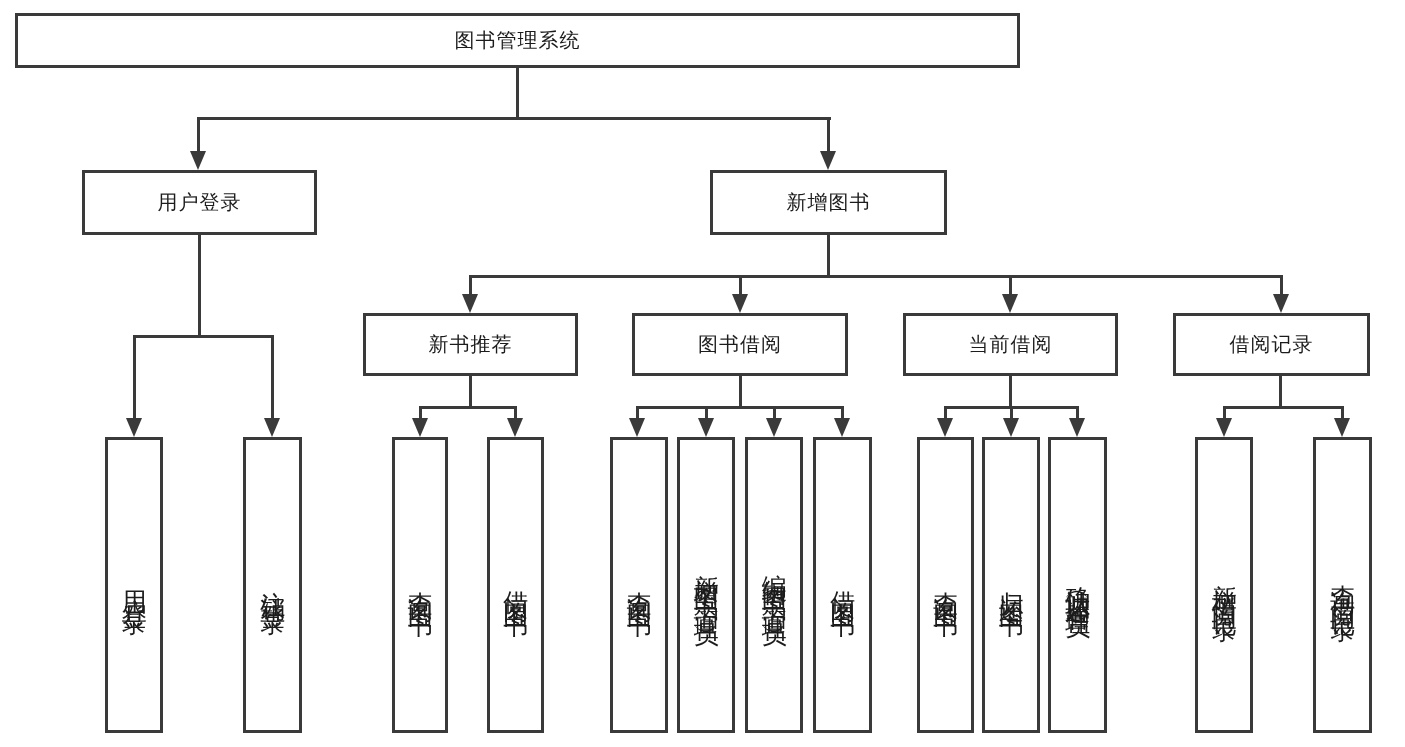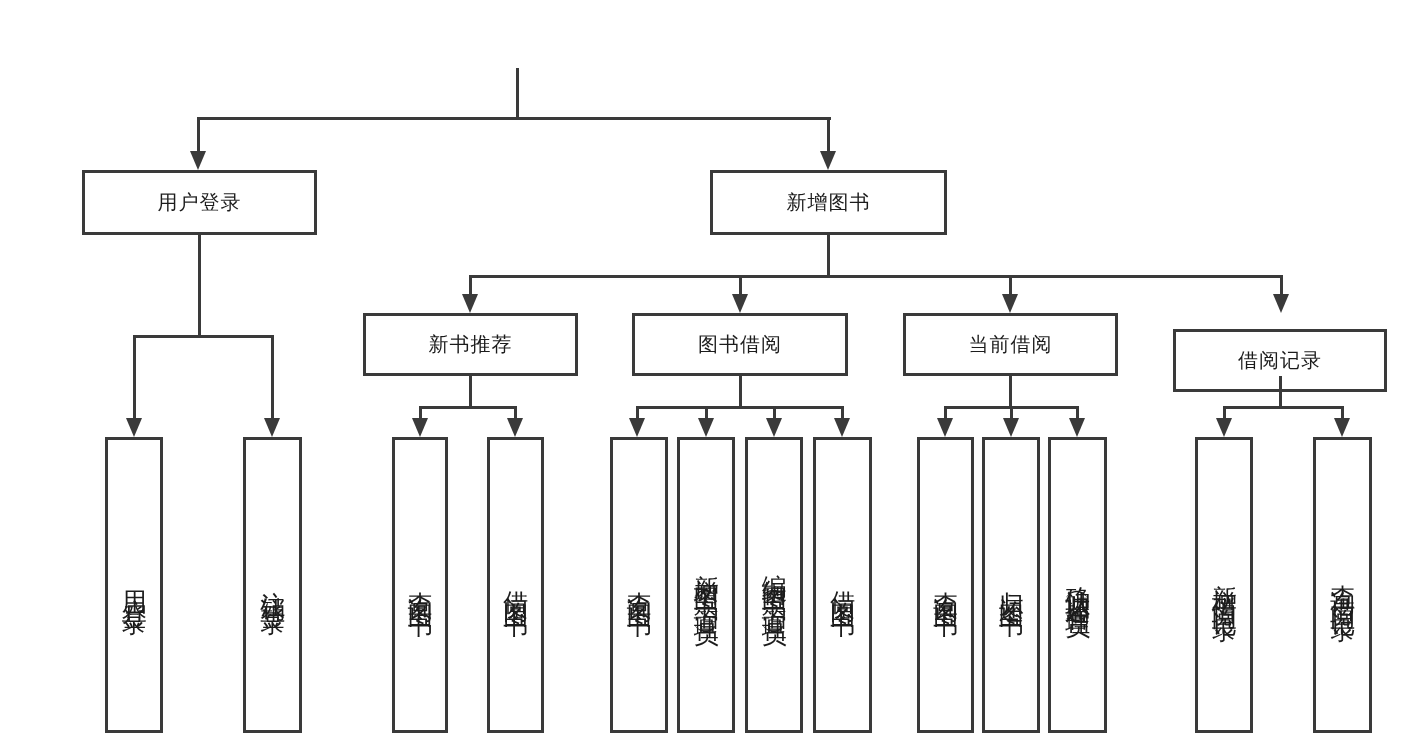--- a/index.html
+++ b/index.html
@@ -59,20 +59,23 @@
     z-index:10;
     white-space:nowrap;
     letter-spacing:.5px;
   }
 </style>
 </head>
 <body>
 
 <div class="canvas">
 
+  <div class="box" style="left:15px;top:13px;width:1005px;height:55px;">
+    <span>图书管理系统</span>
+  </div>
 
   <div>
     <div class="vline" style="left:516px;top:68px;height:52px;"></div>
     <div class="hline" style="left:197px;top:117px;width:634px;"></div>
     <div class="vline" style="left:197px;top:117px;height:35px;"></div>
     <div class="arrow" style="left:190px;top:151px;"></div>
     <div class="vline" style="left:827px;top:117px;height:35px;"></div>
     <div class="arrow" style="left:820px;top:151px;"></div>
   </div>
 
@@ -107,21 +110,21 @@
 
   <div class="box" style="left:363px;top:313px;width:215px;height:63px;">
     <span>新书推荐</span>
   </div>
   <div class="box" style="left:632px;top:313px;width:216px;height:63px;text-align:center;">
     <span>图书借阅</span>
   </div>
   <div class="box" style="left:903px;top:313px;width:215px;height:63px;">
     <span>当前借阅</span>
   </div>
-  <div class="box" style="left:1173px;top:313px;width:214px;height:63px;margin-top:16px;">
+  <div class="box" style="left:1173px;top:313px;width:197px;height:63px;">
     <span>借阅记录</span>
   </div>
 
   <div>
     <div class="vline" style="left:469px;top:376px;height:33px;"></div>
     <div class="hline" style="left:419px;top:406px;width:98px;"></div>
     <div class="vline" style="left:419px;top:406px;height:15px;"></div>
     <div class="arrow" style="left:412px;top:418px;"></div>
     <div class="vline" style="left:514px;top:406px;height:15px;"></div>
     <div class="arrow" style="left:507px;top:418px;"></div>

